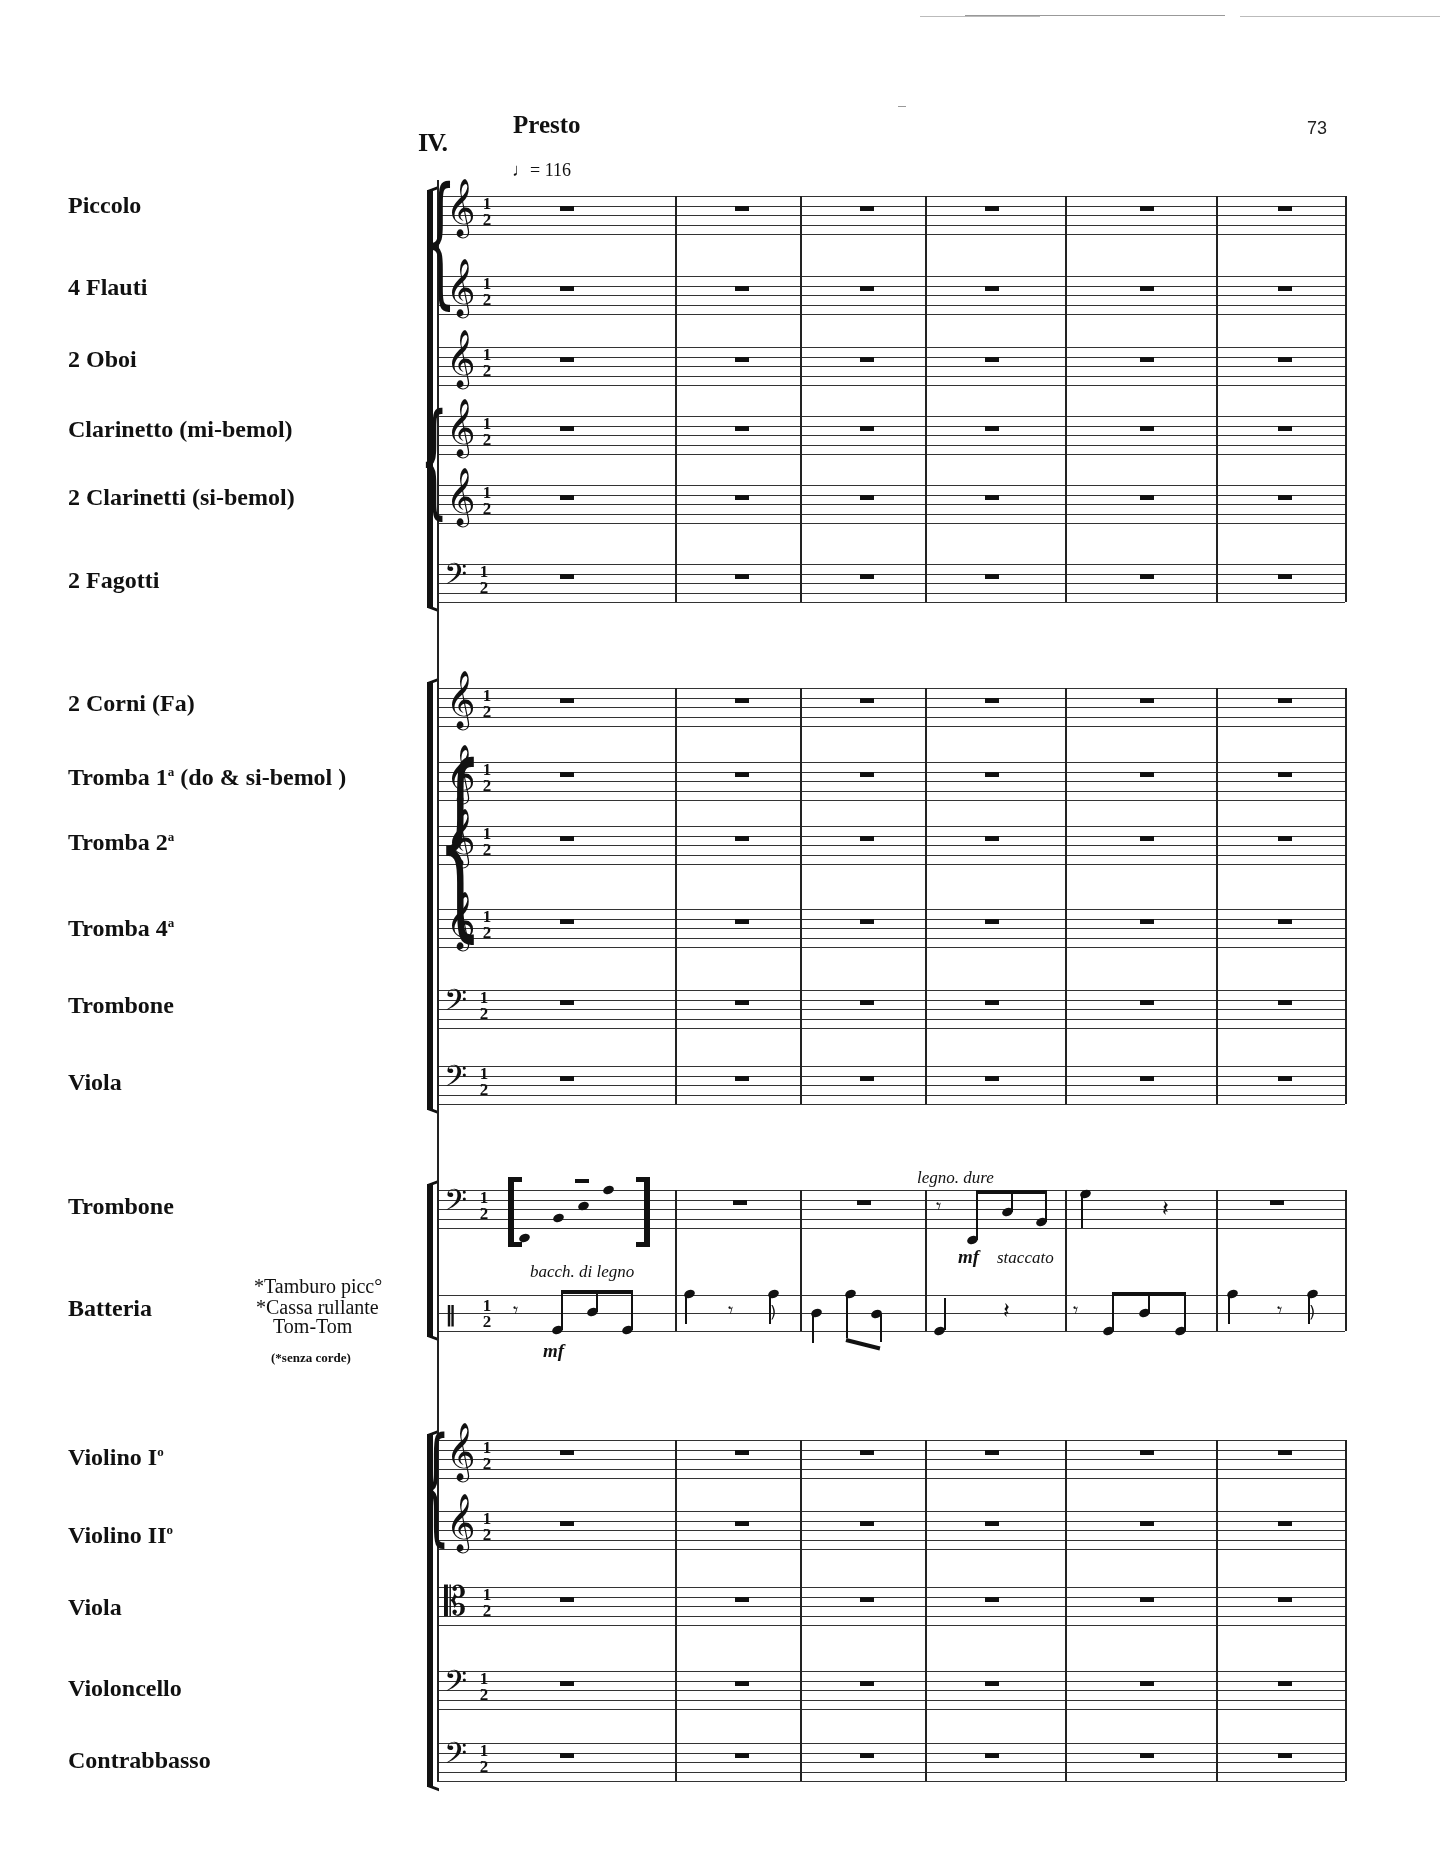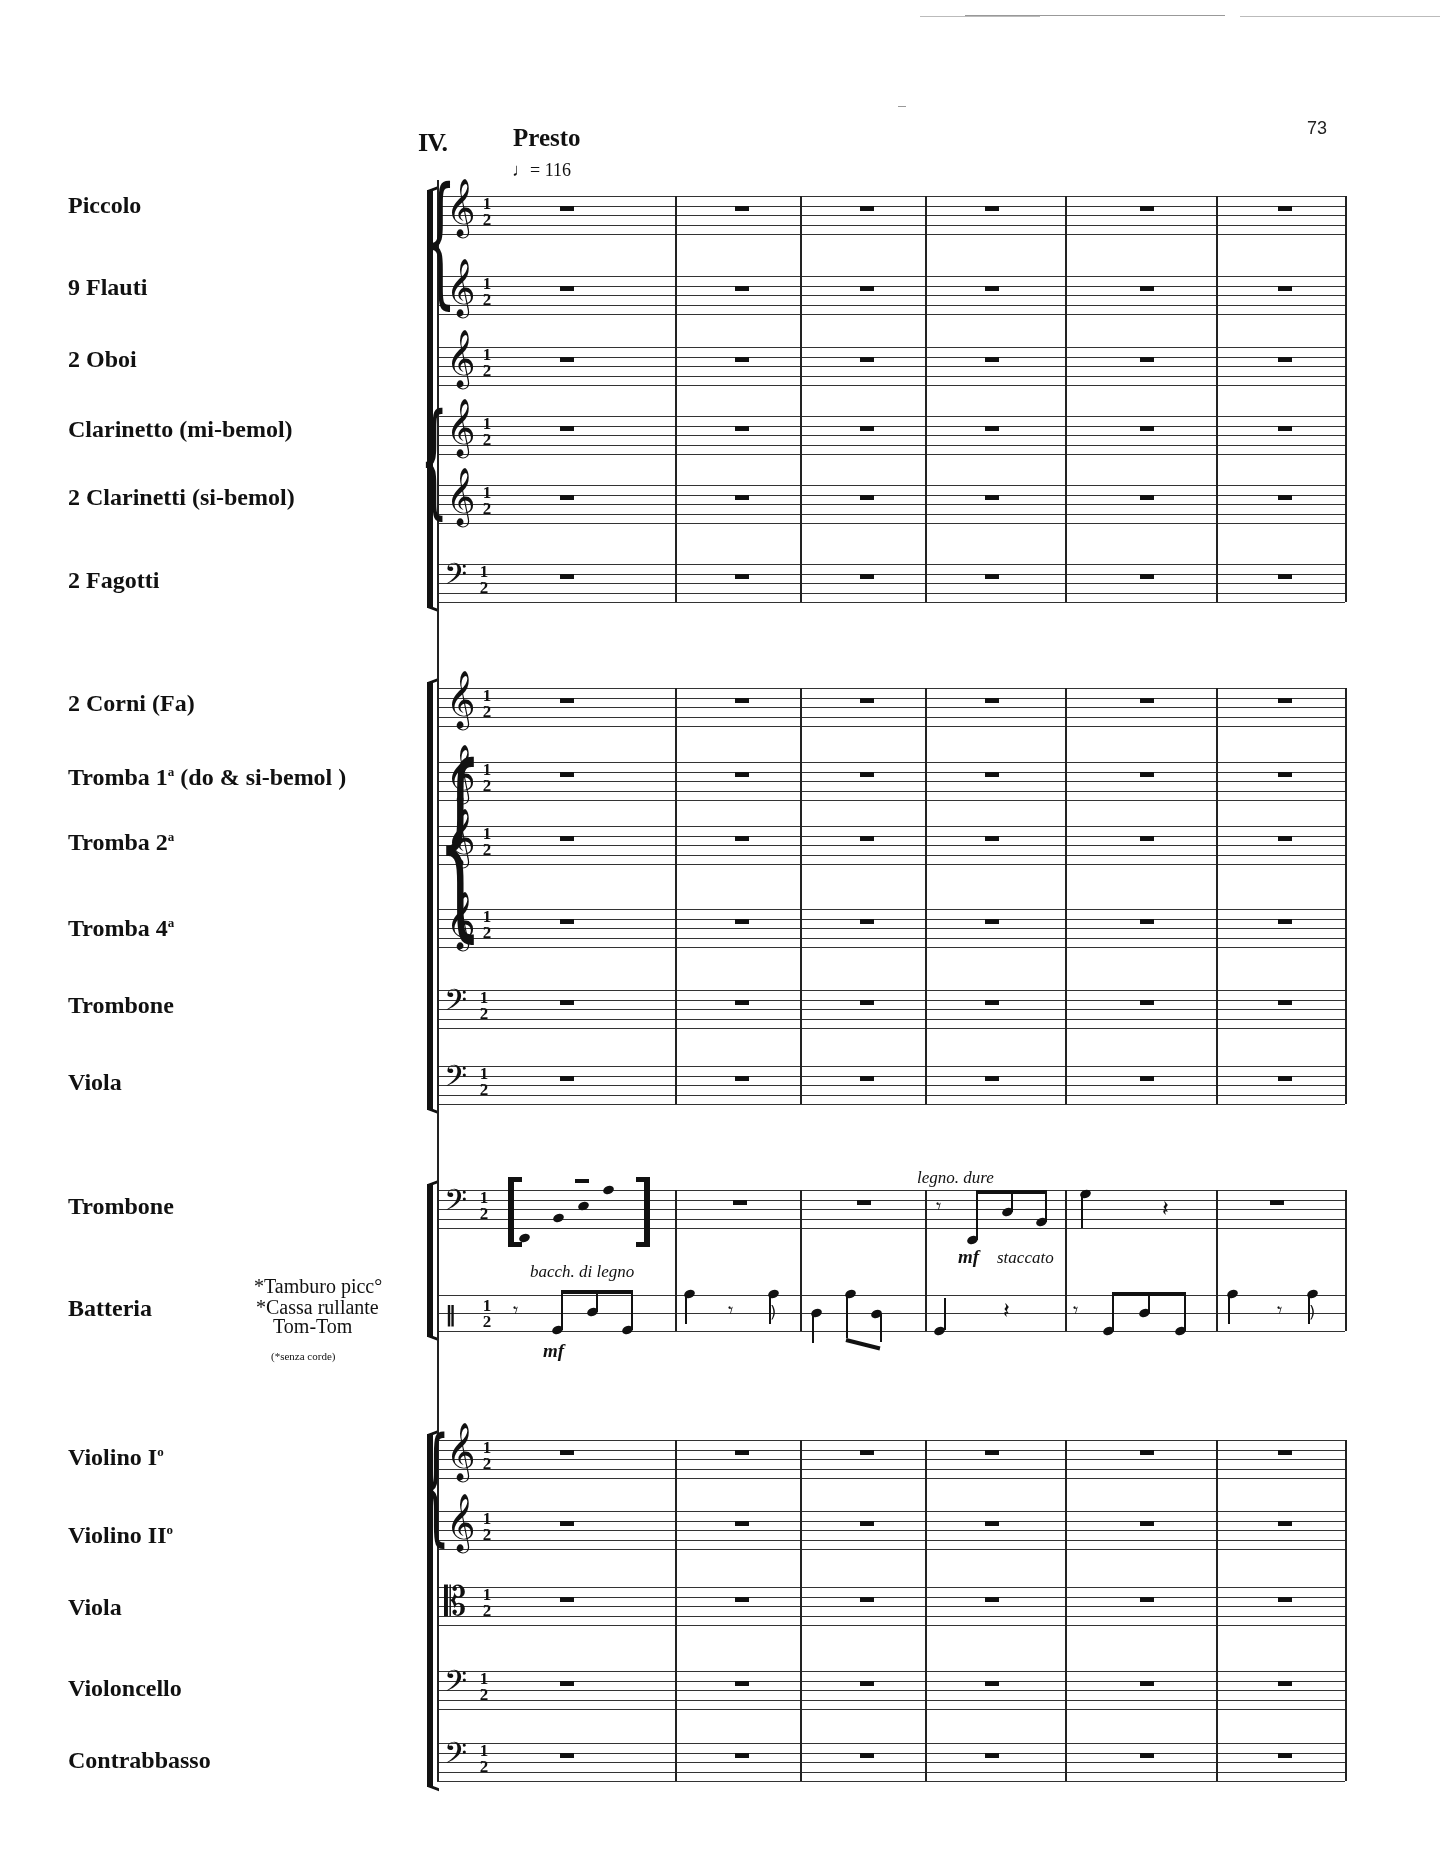--- a/index.html
+++ b/index.html
@@ -7,21 +7,21 @@
          font-family: "Liberation Serif", "DejaVu Serif", serif; color: #111; }
   .scan-line { position: absolute; height: 1px; background: #bbb; }
   .page-num { position: absolute; font-family: "Liberation Sans", "DejaVu Sans", sans-serif;
               font-size: 18px; color: #222; }
   .movement { position: absolute; font-weight: bold; font-size: 26px; letter-spacing: -1px; }
   .tempo { position: absolute; font-weight: bold; font-size: 25px; }
   .metronome { position: absolute; font-size: 18px; }
   .inst-label { position: absolute; left: 68px; font-weight: bold; font-size: 24px; white-space: nowrap; }
   .inst-label sup { font-size: 13px; }
   .perc-note { position: absolute; font-size: 20px; line-height: 20px; text-align: left; white-space: nowrap; }
-  .perc-foot { position: absolute; font-size: 11px; }
+  .perc-foot { position: absolute; font-size: 13px; font-weight: bold; }
   .staff { position: absolute; left: 437px; width: 908px; height: 38px; }
   .staff .ln { position: absolute; left: 0; right: 0; height: 1.4px; background: #333; }
   .barline { position: absolute; width: 1.5px; background: #222; }
   .sysline { position: absolute; width: 2px; background: #222; }
   .bracket-thick { position: absolute; width: 6px; background: #111; }
   .bracket-cap { position: absolute; width: 12px; height: 3px; background: #111; }
   .clef { position: absolute; font-family: "DejaVu Sans", sans-serif; line-height: 1; }
   .timesig { position: absolute; font-weight: bold; font-size: 17px; line-height: 15px; text-align: center; width: 14px; }
   .rest-whole { position: absolute; width: 14px; height: 5px; background: #111; }
   .brace { position: absolute; font-family: "DejaVu Serif", serif; color: #111; transform-origin: center; }
@@ -37,25 +37,25 @@
 </head>
 <body>
 
 <div class="scan-line" style="left:920px; top:16px; width:120px;"></div>
 <div class="scan-line" style="left:965px; top:15px; width:260px; background:#999;"></div>
 <div class="scan-line" style="left:1240px; top:16px; width:200px;"></div>
 <div class="scan-line" style="left:898px; top:106px; width:8px; background:#999;"></div>
 
 <div class="page-num" style="left:1307px; top:118px;">73</div>
 <div class="movement" style="left:418px; top:128px;">IV.</div>
-<div class="tempo" style="left:513px; top:124px;">Presto</div>
+<div class="tempo" style="left:513px; top:111px;">Presto</div>
 <div class="metronome" style="left:512px; top:160px;">♩= 116</div>
 
 <div class="inst-label" style="top:192px;text-align:center;">Piccolo</div>
-<div class="inst-label" style="top:274px;">9 Flauti</div>
+<div class="inst-label" style="top:274px;">4 Flauti</div>
 <div class="inst-label" style="top:346px;">2 Oboi</div>
 <div class="inst-label" style="top:416px;">Clarinetto (mi-bemol)</div>
 <div class="inst-label" style="top:484px;">2 Clarinetti (si-bemol)</div>
 <div class="inst-label" style="top:567px;">2 Fagotti</div>
 <div class="inst-label" style="top:690px;">2 Corni (Fa)</div>
 <div class="inst-label" style="top:764px;"><span>Tromba 1</span><sup>a</sup><span> (do &amp; si-bemol )</span></div>
 <div class="inst-label" style="top:829px;"><span>Tromba 2</span><sup>a</sup></div>
 <div class="inst-label" style="top:915px;"><span>Tromba 4</span><sup>a</sup></div>
 <div class="inst-label" style="top:992px;">Trombone</div>
 <div class="inst-label" style="top:1069px;">Viola</div>

